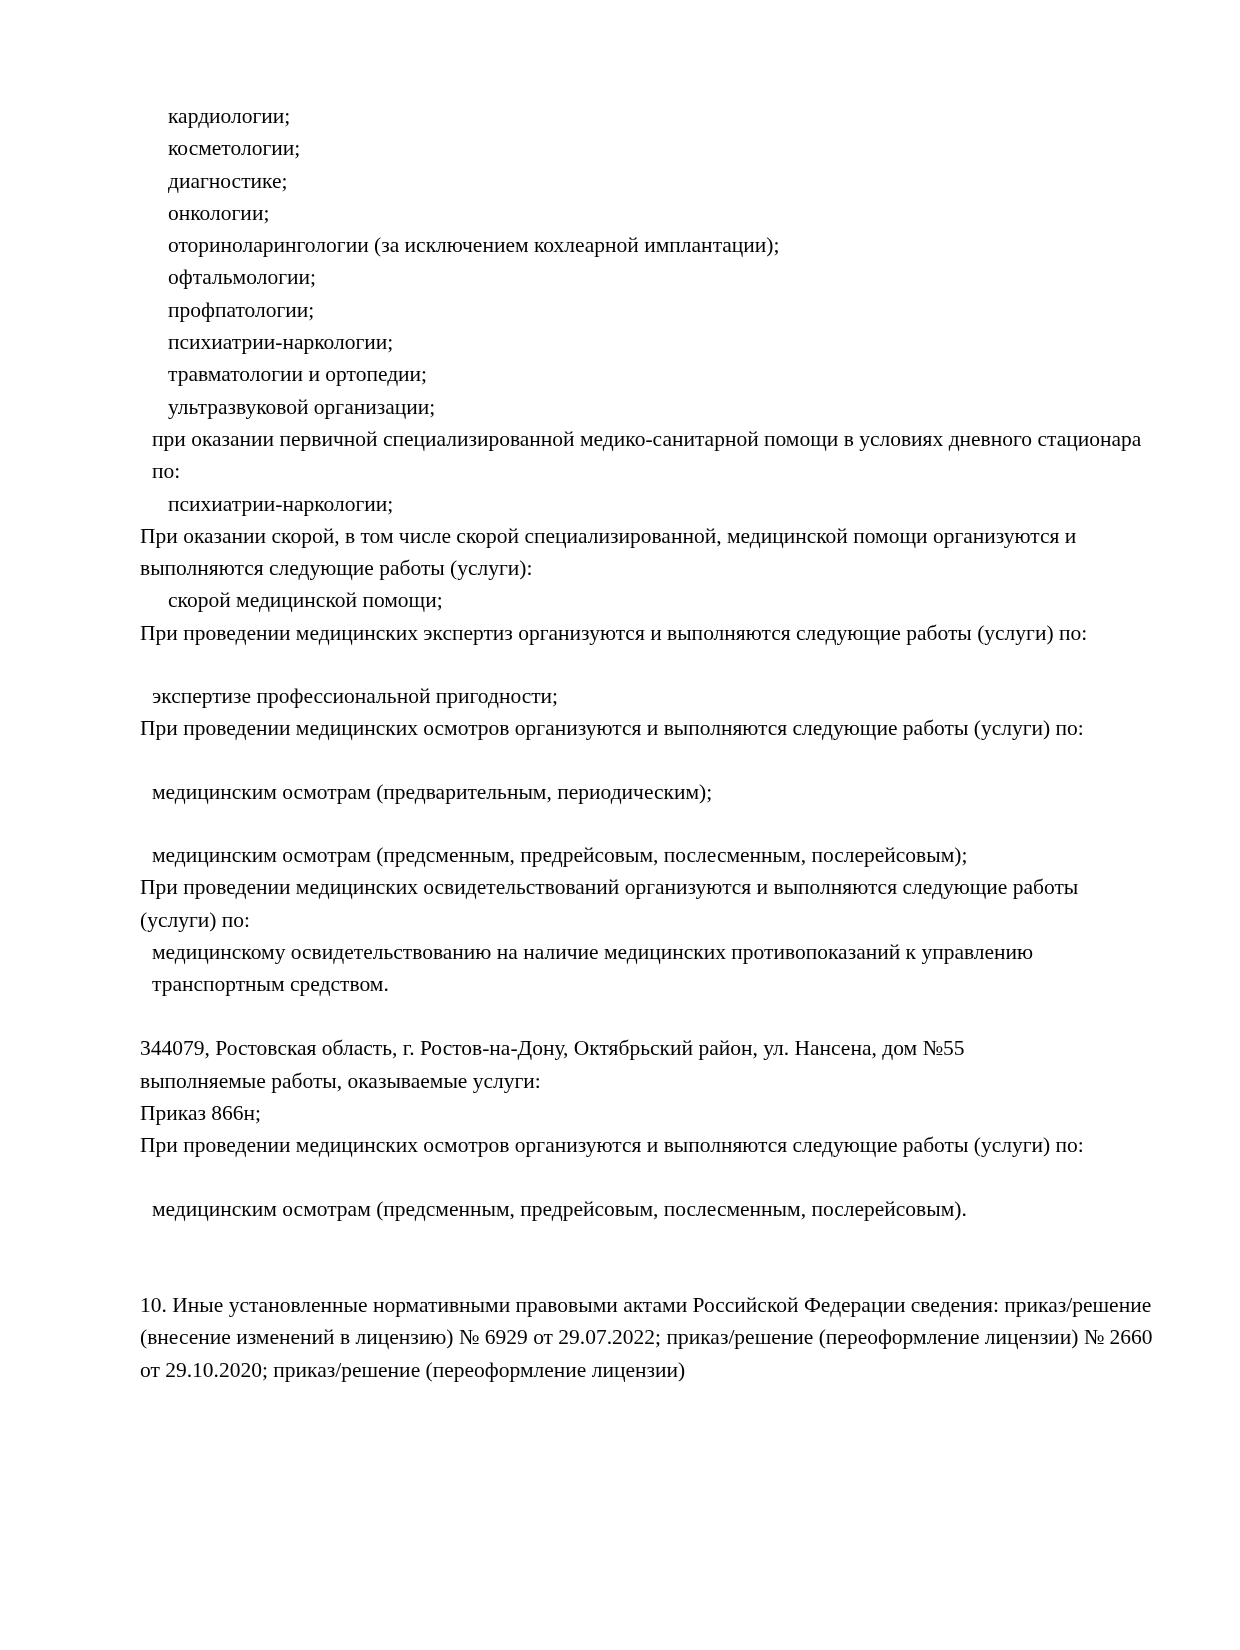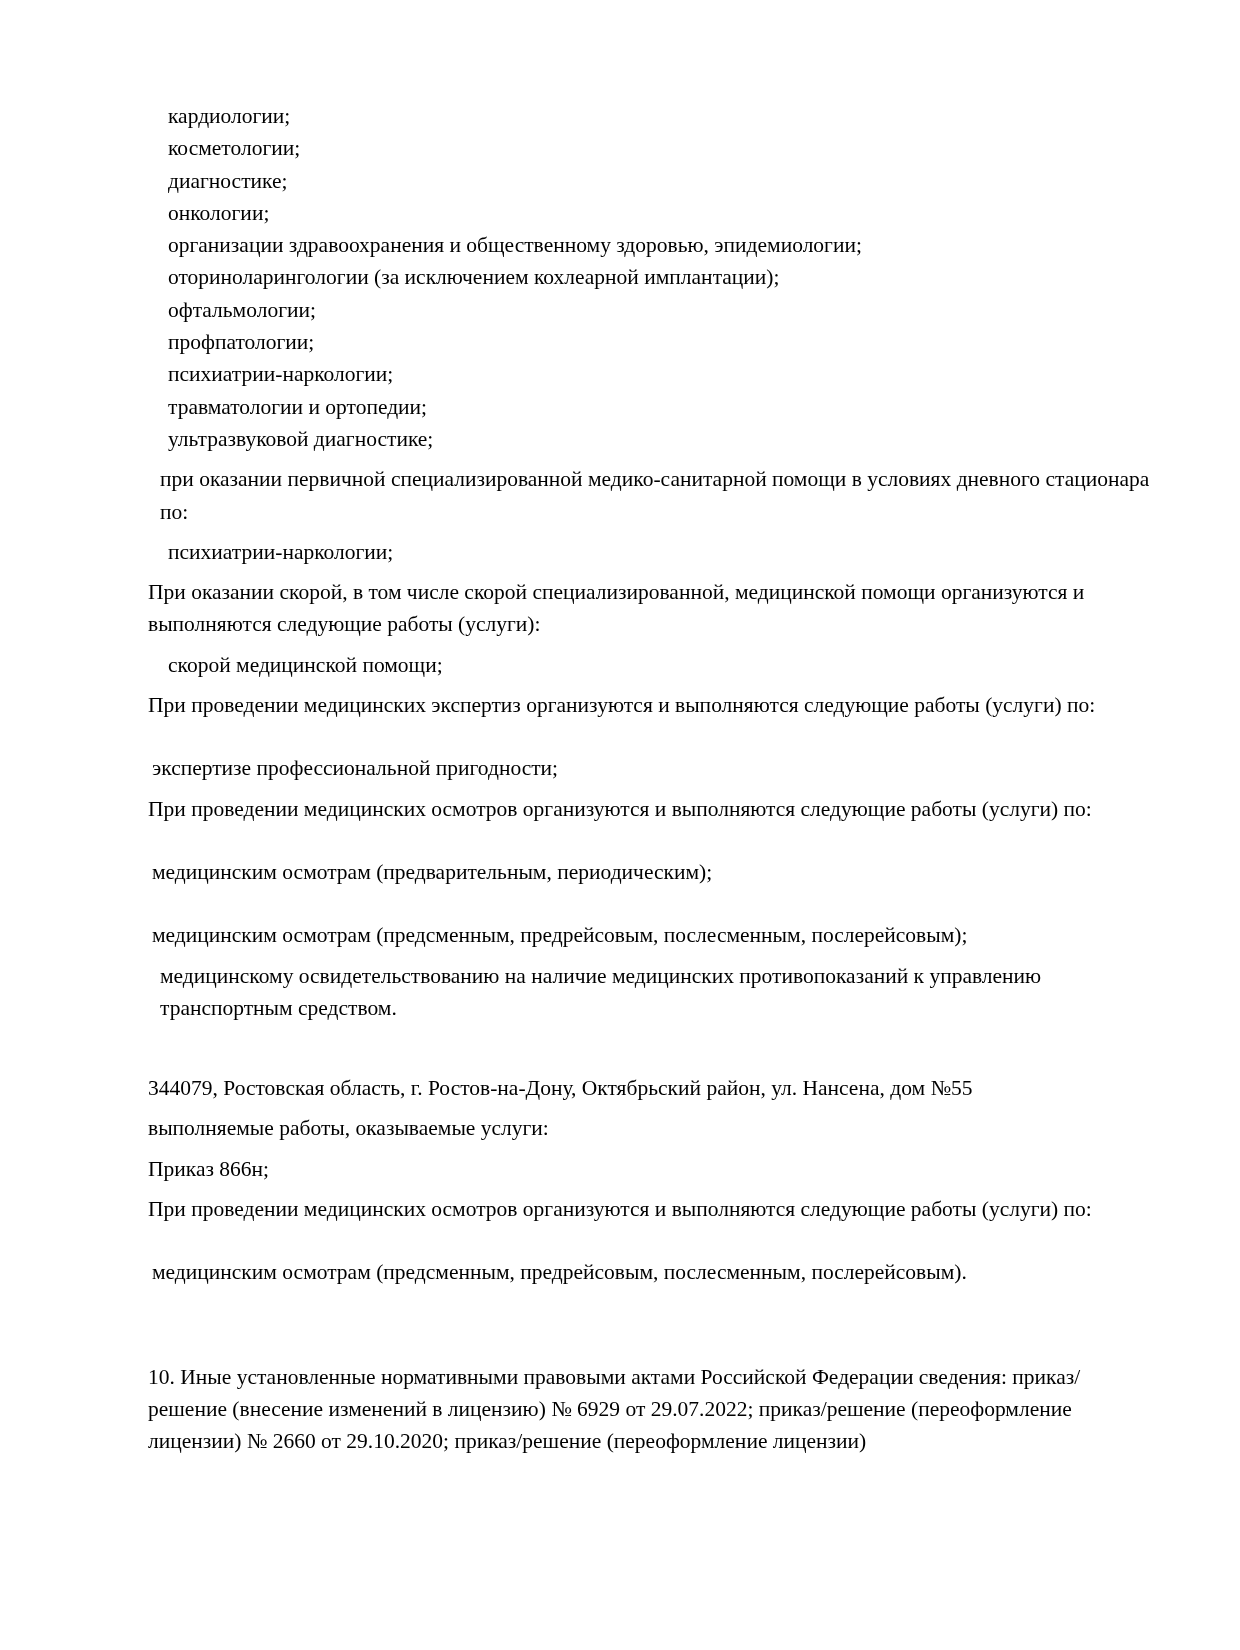--- a/index.html
+++ b/index.html
@@ -25,60 +25,60 @@
     font-size: 21.5px;
     line-height: 32.3px;
   }
   .line {
     white-space: pre-wrap;
     margin: 0;
   }
   .ind-1 { padding-left: 12px; margin-top: 31px; }
   .ind-2 { padding-left: 28px; }
   .para {
-    margin: 8px;
+    margin: 0;
   }
   .para.hang-sub {
     padding-left: 12px;
   }
   .gap-md { height: 32px; }
 </style>
 </head>
 <body>
 
 <div class="page">
   <div class="doc-body">
 
     <div>
       <p class="line ind-2">кардиологии;</p>
       <p class="line ind-2">косметологии;</p>
       <p class="line ind-2">диагностике;</p>
       <p class="line ind-2">онкологии;</p>
-      <p class="line ind-2">организации здравоохранения и общественному здоровью, эпидемиологии;</p>
       <p class="line ind-2">оториноларингологии (за исключением кохлеарной имплантации);</p>
       <p class="line ind-2">офтальмологии;</p>
       <p class="line ind-2">профпатологии;</p>
       <p class="line ind-2">психиатрии-наркологии;</p>
       <p class="line ind-2">травматологии и ортопедии;</p>
-      <p class="line ind-2">ультразвуковой диагностике;</p>
+      <p class="line ind-2">ультразвуковой организации;</p>
     </div>
 
     <p class="para hang-sub">при оказании первичной специализированной медико-санитарной помощи в условиях дневного стационара по:</p>
     <p class="line ind-2">психиатрии-наркологии;</p>
 
     <p class="para">При оказании скорой, в том числе скорой специализированной, медицинской помощи организуются и выполняются следующие работы (услуги):</p>
     <p class="line ind-2">скорой медицинской помощи;</p>
 
     <p class="para">При проведении медицинских экспертиз организуются и выполняются следующие работы (услуги) по:</p>
     <p class="line ind-1">экспертизе профессиональной пригодности;</p>
 
     <p class="para">При проведении медицинских осмотров организуются и выполняются следующие работы (услуги) по:</p>
     <p class="line ind-1">медицинским осмотрам (предварительным, периодическим);</p>
     <p class="line ind-1">медицинским осмотрам (предсменным, предрейсовым, послесменным, послерейсовым);</p>
 
+    <p class="para">При проведении медицинских освидетельствований организуются и выполняются следующие работы (услуги) по:</p>
     <p class="para hang-sub">медицинскому освидетельствованию на наличие медицинских противопоказаний к управлению транспортным средством.</p>
 
     <div class="gap-md"></div>
 
     <p class="para">344079, Ростовская область, г. Ростов-на-Дону, Октябрьский район, ул. Нансена, дом №55</p>
     <p class="para">выполняемые работы, оказываемые услуги:</p>
     <p class="para">Приказ 866н;</p>
     <p class="para">При проведении медицинских осмотров организуются и выполняются следующие работы (услуги) по:</p>
     <p class="line ind-1">медицинским осмотрам (предсменным, предрейсовым, послесменным, послерейсовым).</p>
 

